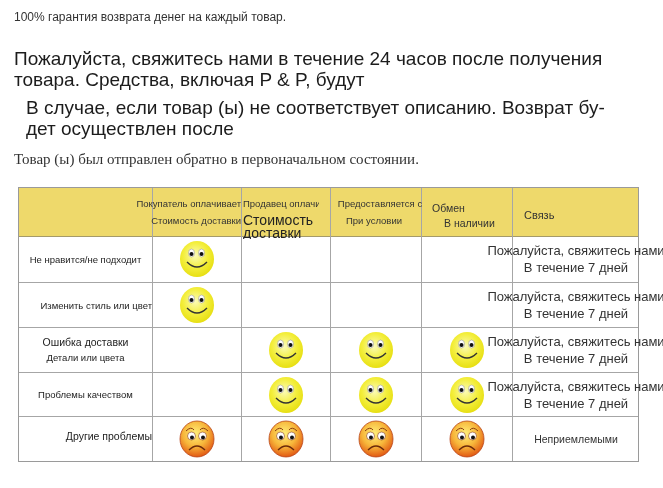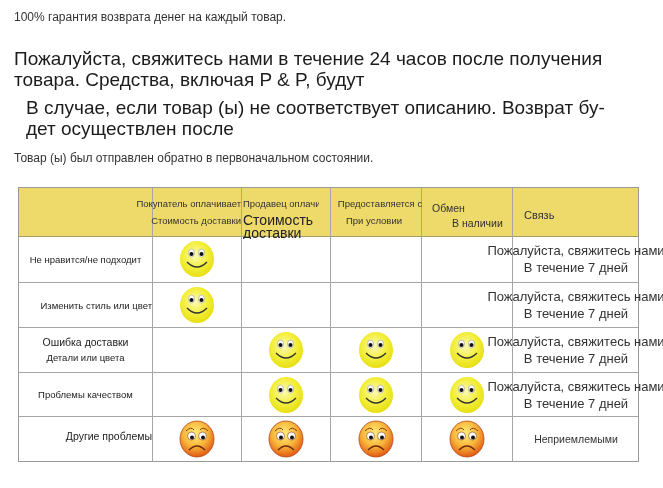--- a/index.html
+++ b/index.html
@@ -4,21 +4,21 @@
   <style>
     html, body { margin: 0; padding: 0; }
     body {
       width: 663px; height: 488px; background: #ffffff; position: relative; overflow: hidden;
       font-family: "Liberation Sans", "DejaVu Sans", sans-serif; color: #222;
     }
     .abs { position: absolute; }
     .guarantee { left: 14px; top: 10px; font-size: 12px; color: #333; white-space: nowrap; }
     .para1 { left: 14px; top: 48px; width: 640px; font-size: 19px; line-height: 21px; color: #1c1c1c; }
     .para2 { left: 26px; top: 97px; width: 640px; font-size: 19px; line-height: 21px; color: #1c1c1c; }
-    .para3 { left: 14px; top: 151px; font-size: 12px; color: #333; white-space: nowrap; }
+    .para3 { left: 14px; top: 151px; font-size: 15px; color: #333; white-space: nowrap; font-family: Liberation Serif, serif; }
 
     .table { position: absolute; left: 18px; top: 187px; width: 621px; height: 275px; border: 1px solid #9a9a9a; box-sizing: border-box; }
     .hdr { position: absolute; left: 0; top: 0; width: 100%; height: 48px; background: #eed96b; border-bottom: 1px solid #a49a6a; }
     .vline { position: absolute; top: 0; width: 1px; height: 100%; background: #a6a6a6; }
     .hline { position: absolute; left: 0; width: 100%; height: 1px; background: #a6a6a6; }
 
     .cell { position: absolute; display: flex; align-items: center; justify-content: center; text-align: center; box-sizing: border-box; }
     .hcell { position: absolute; font-size: 9.5px; color: #333; line-height: 17px; white-space: nowrap; }
     .rowlabel { font-size: 9.5px; color: #222; line-height: 15px; }
     .contact { font-size: 13px; color: #333; line-height: 17px; white-space: nowrap; }
@@ -58,21 +58,21 @@
     <div>Продавец оплачив</div>
     <div style="font-size:14px; line-height:13px; color:#222; margin-top:2px;">Стоимость</div>
     <div style="font-size:14px; line-height:12px; color:#222;">доставки</div>
   </div>
   <div class="hcell" style="left:316px; top:7px; width:90px; text-align:center; overflow:visible;">
     <div>Предоставляется с</div>
     <div style="margin-left:-12px">При условии</div>
   </div>
   <div class="hcell" style="left:413px; top:13px; width:80px; font-size:10.5px; line-height:15px;">
     <div>Обмен</div>
-    <div style="margin-left:20px">В наличии</div>
+    <div style="margin-left:12px">В наличии</div>
   </div>
   <div class="hcell" style="left:505px; top:19px; font-size:11px;">Связь</div>
 
   <div class="cell rowlabel" style="left:0; top:48px; width:133px; height:46px;">
     <span>Не нравится/не подходит</span>
   </div>
   <div class="cell" style="left:133px; top:48px; width:89px; height:46px;">
     <svg class="face" viewBox="0 0 36 38">
         <defs>
           <radialGradient id="hg1" cx="45%" cy="40%" r="60%">

